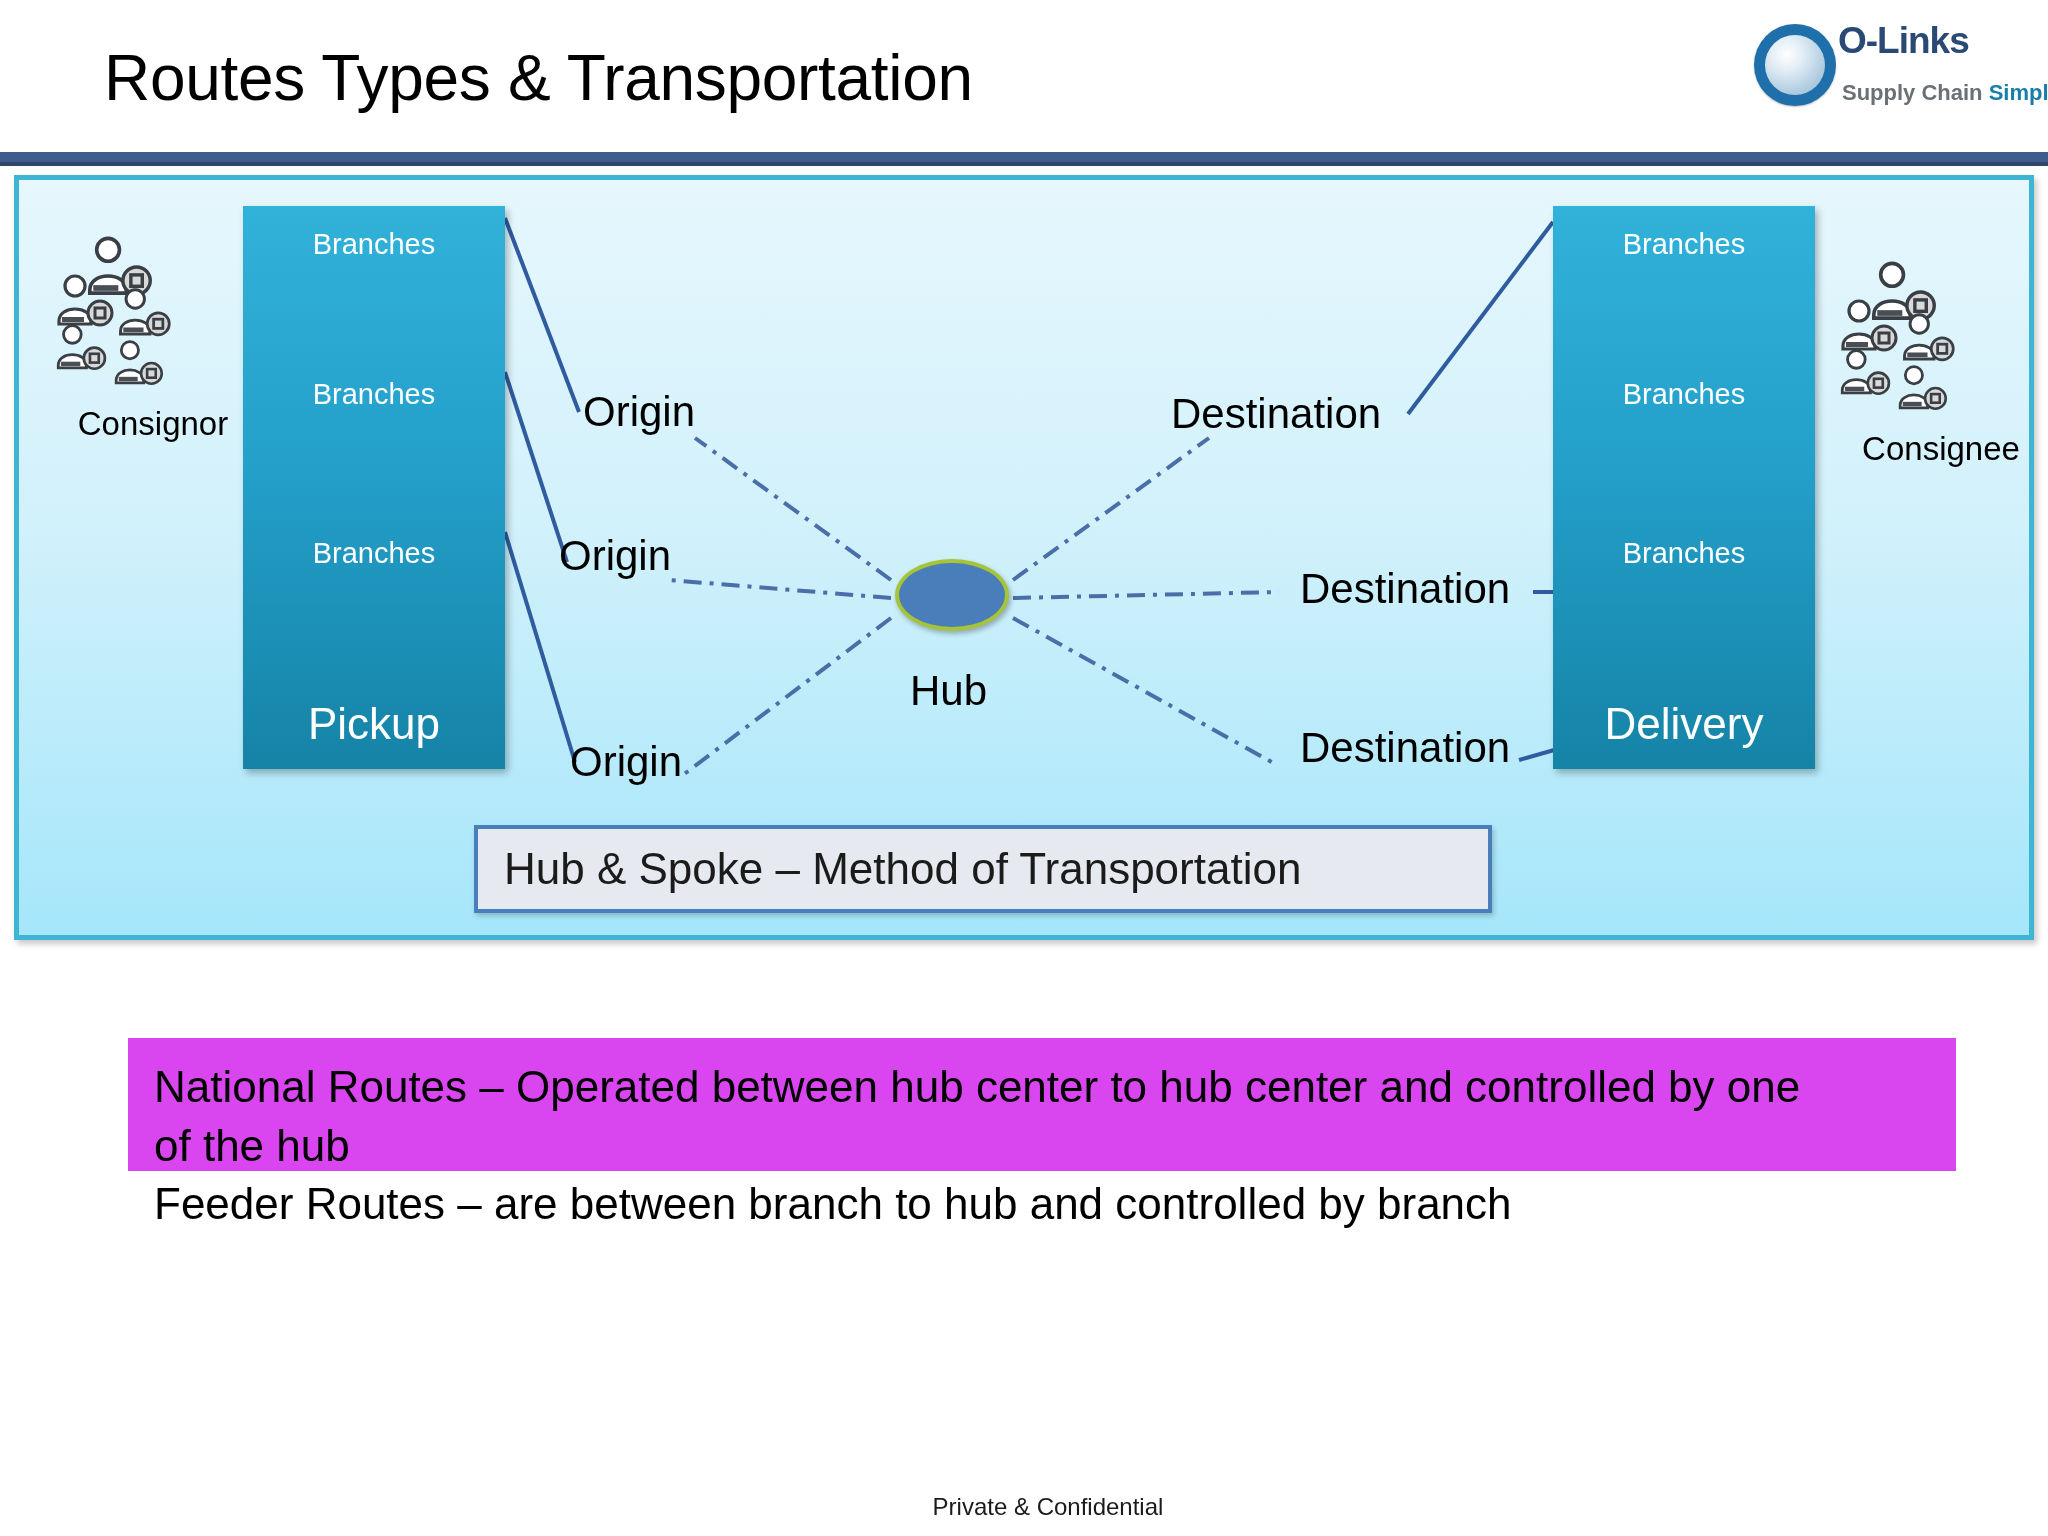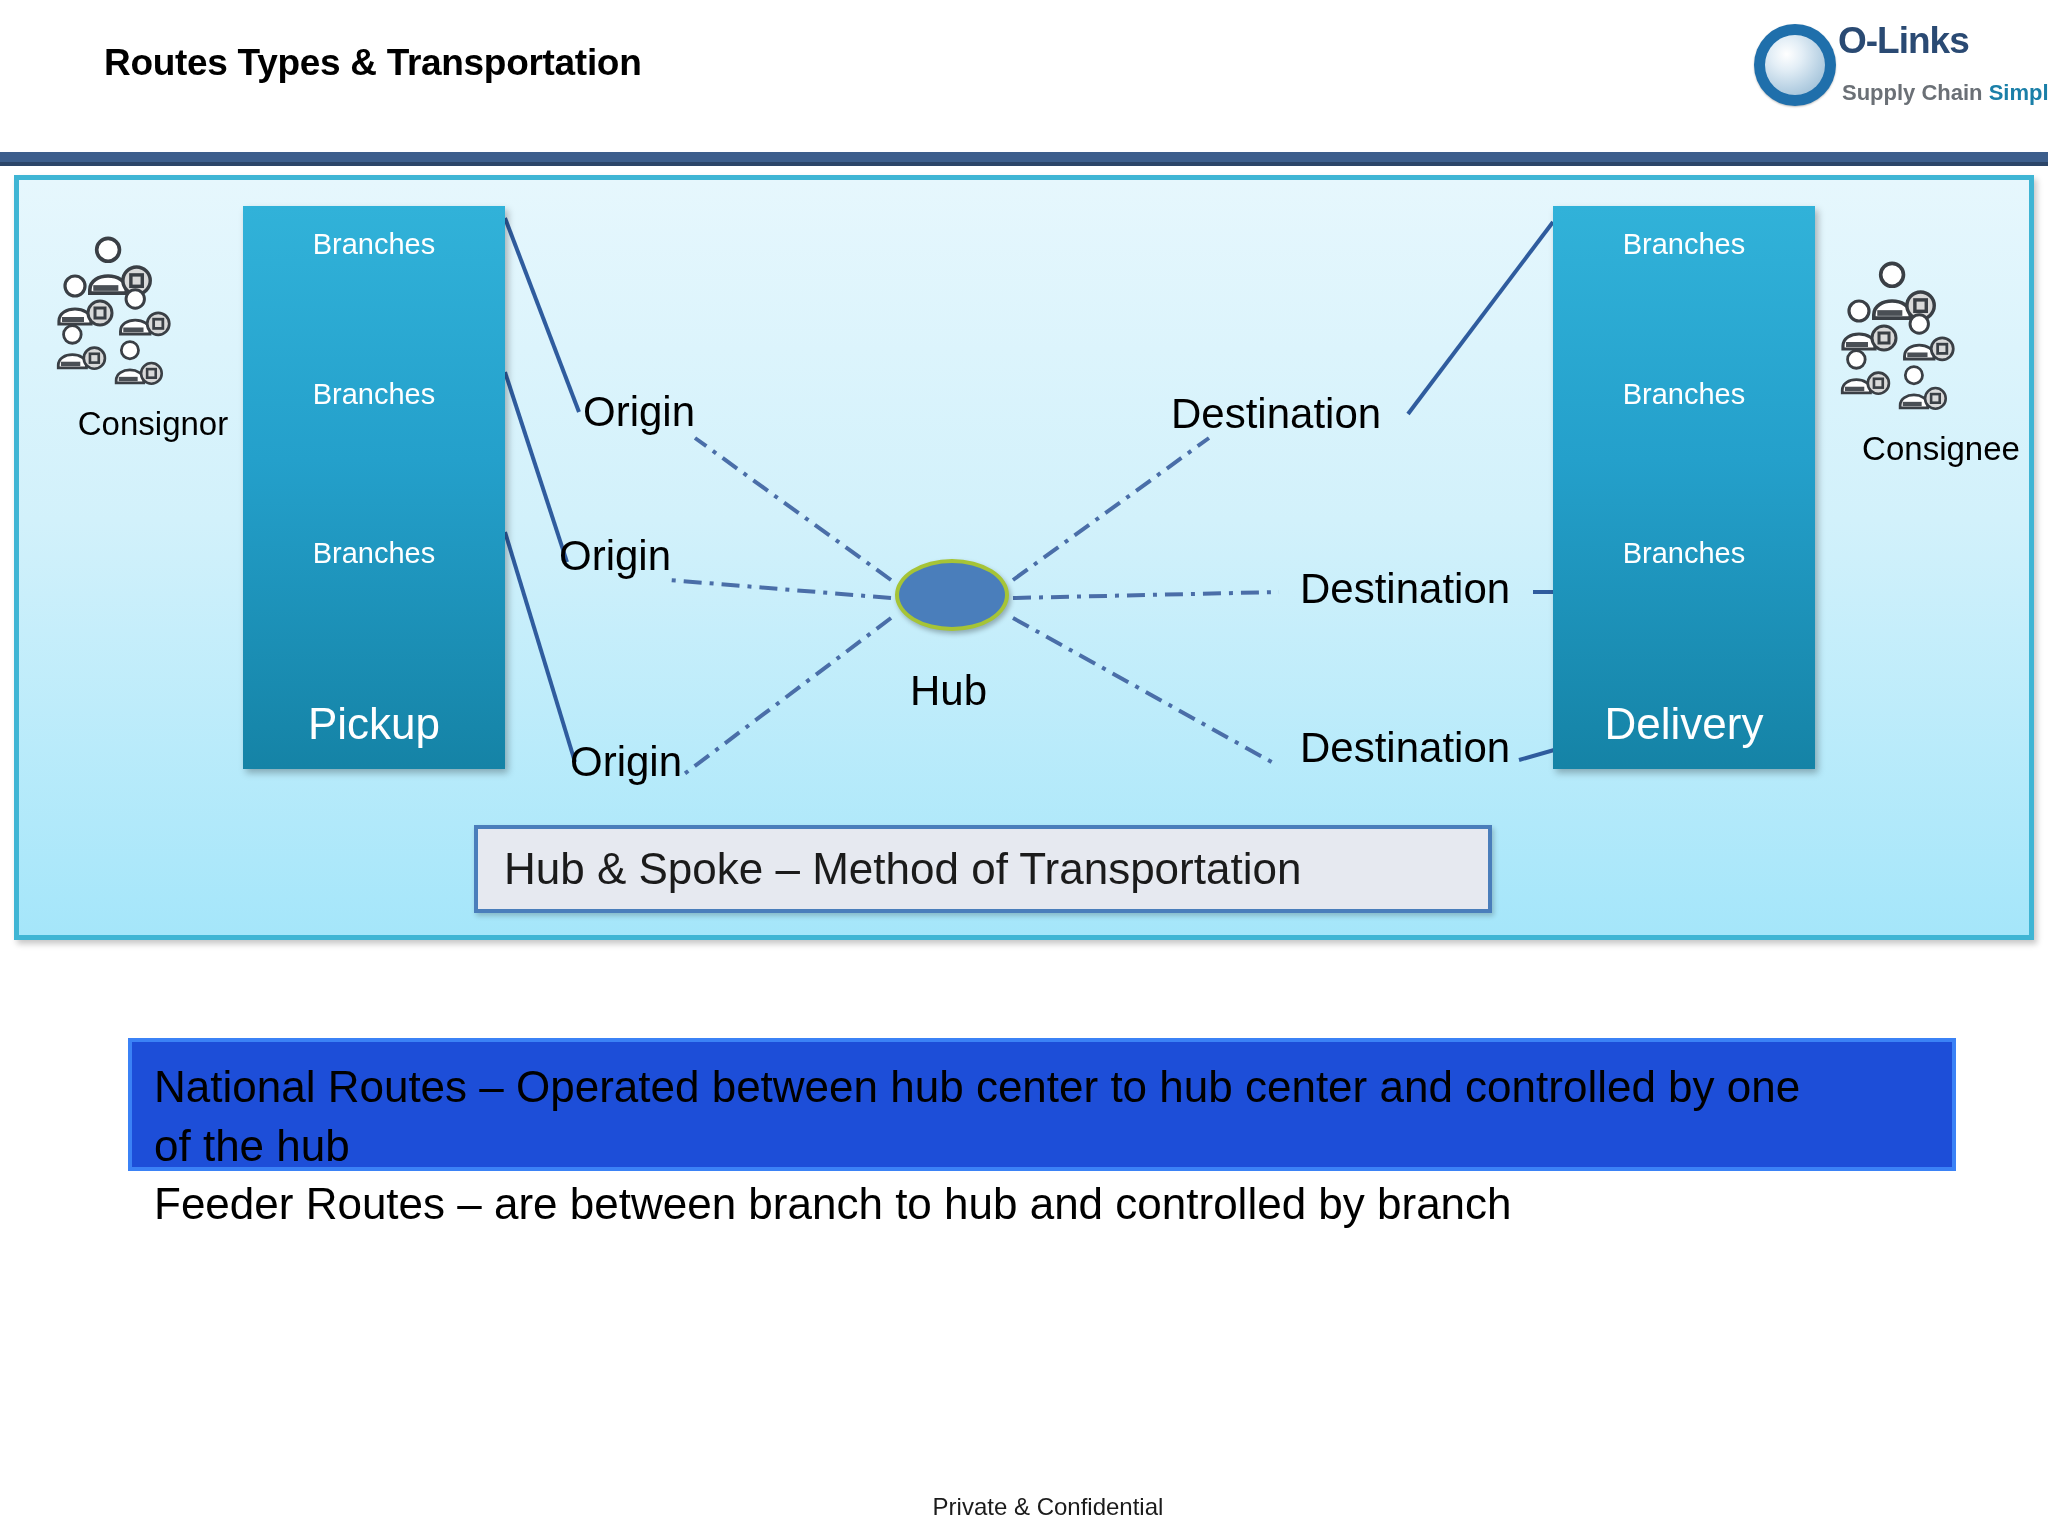--- a/index.html
+++ b/index.html
@@ -14,23 +14,23 @@
     overflow: hidden;
     font-family: "Liberation Sans", sans-serif;
     color: #000000;
   }
 
   
   #slide-title {
     position: absolute;
     left: 104px;
     top: 42px;
-    font-size: 37px;
+    font-size: 64px;
     line-height: 1.15;
-    font-weight: 700;
+    font-weight: 400;
     color: #000000;
     letter-spacing: -0.3px;
     white-space: nowrap;
   }
 
   #brand-logo {
     position: absolute;
     right: 12px;
     top: 18px;
     width: 290px;
@@ -231,22 +231,22 @@
   }
 
   
   #notes-box {
     position: absolute;
     left: 128px;
     top: 1038px;
     width: 1828px;
     height: 133px;
     box-sizing: border-box;
-    border: 4px solid #3b82f6;
-    background: #1d4ed8;
+    border: 4px solid #d946ef;
+    background: #d946ef;
     padding: 16px 22px 0 22px;
   }
   #notes-box .note-line {
     font-size: 44px;
     line-height: 1.33;
     color: #000000;
   }
 
   
   #footer-text {

